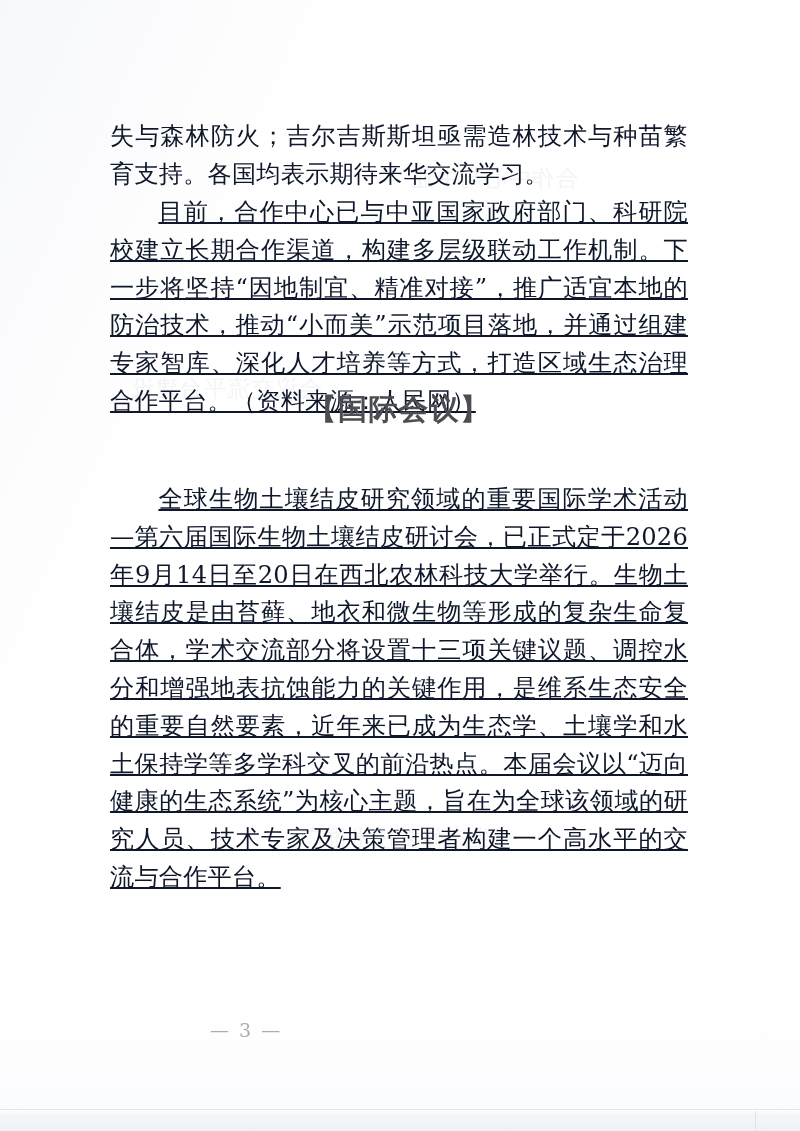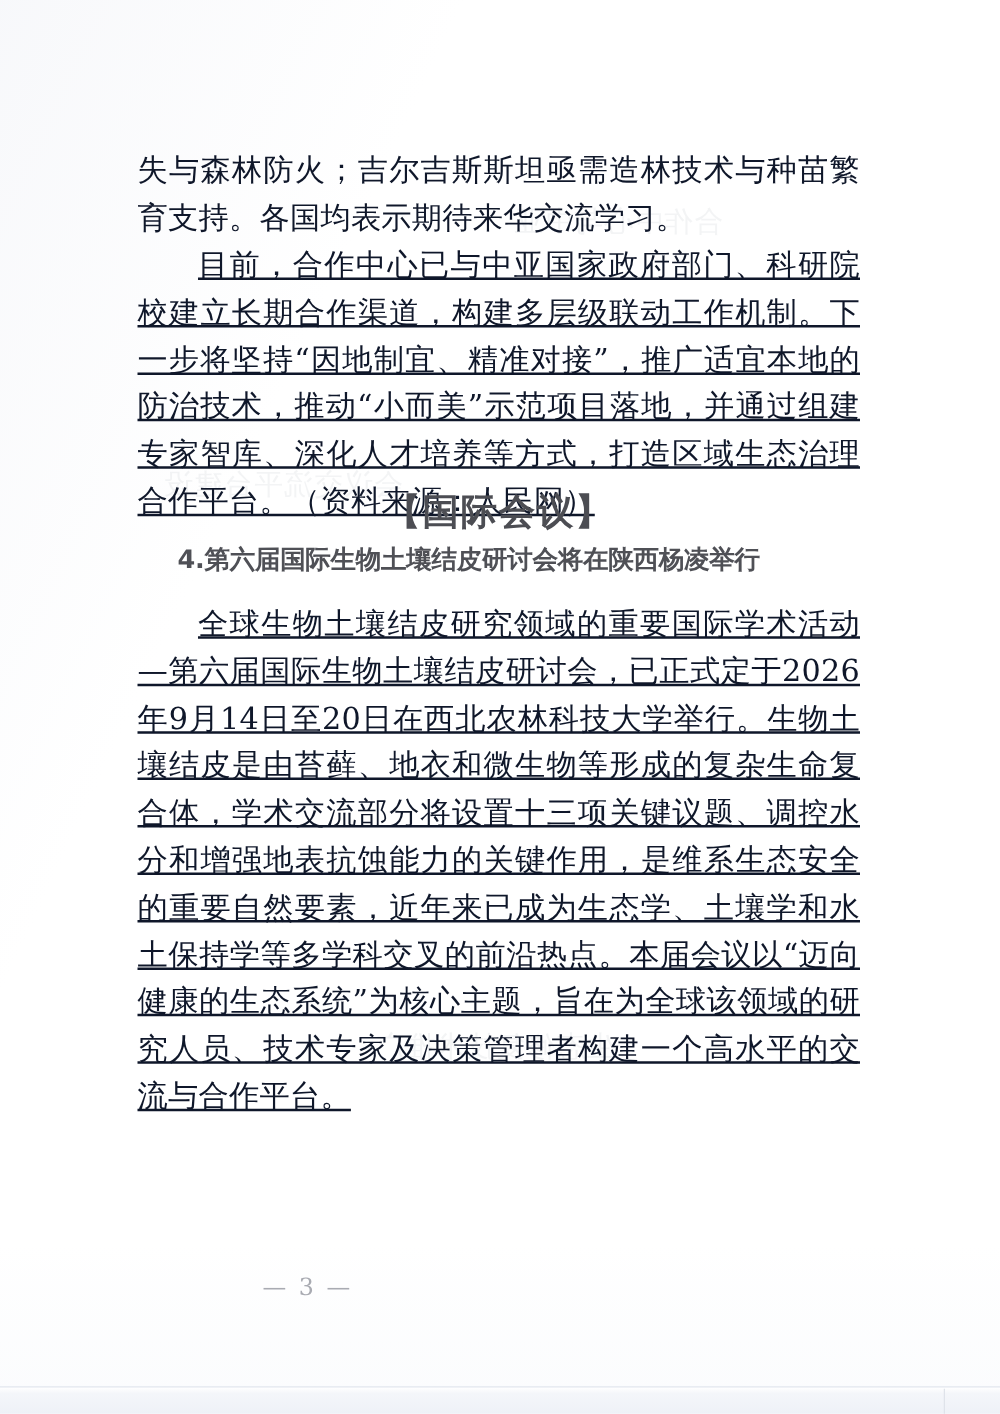--- a/index.html
+++ b/index.html
@@ -184,21 +184,20 @@
   <div class="bleed" id="bleed-c">生态修复技术推广</div>
 
   <div id="content">
 
     <p class="para" id="para-continuation">失与森林防火；吉尔吉斯斯坦亟需造林技术与种苗繁育支持。各国均表示期待来华交流学习。</p>
 
     <p class="para indent" id="para-current-status">目前，合作中心已与中亚国家政府部门、科研院校建立长期合作渠道，构建多层级联动工作机制。下一步将坚持“因地制宜、精准对接”，推广适宜本地的防治技术，推动“小而美”示范项目落地，并通过组建专家智库、深化人才培养等方式，打造区域生态治理合作平台。（资料来源：人民网）</p>
 
     <div id="section-header">【国际会议】</div>
 
-    <div id="article-title">4.第六届国际生物土壤结皮研讨会将在陕西杨凌举行</div>
 
     <p class="para indent" id="para-intro">全球生物土壤结皮研究领域的重要国际学术活动—第六届国际生物土壤结皮研讨会，已正式定于2026年9月14日至20日在西北农林科技大学举行。生物土壤结皮是由苔藓、地衣和微生物等形成的复杂生命复合体，学术交流部分将设置十三项关键议题、调控水分和增强地表抗蚀能力的关键作用，是维系生态安全的重要自然要素，近年来已成为生态学、土壤学和水土保持学等多学科交叉的前沿热点。本届会议以“迈向健康的生态系统”为核心主题，旨在为全球该领域的研究人员、技术专家及决策管理者构建一个高水平的交流与合作平台。</p>
 
 
     <div id="page-footer">— 3 —</div>
 
   </div>
 
   <div id="page-edge-bottom"></div>
 

